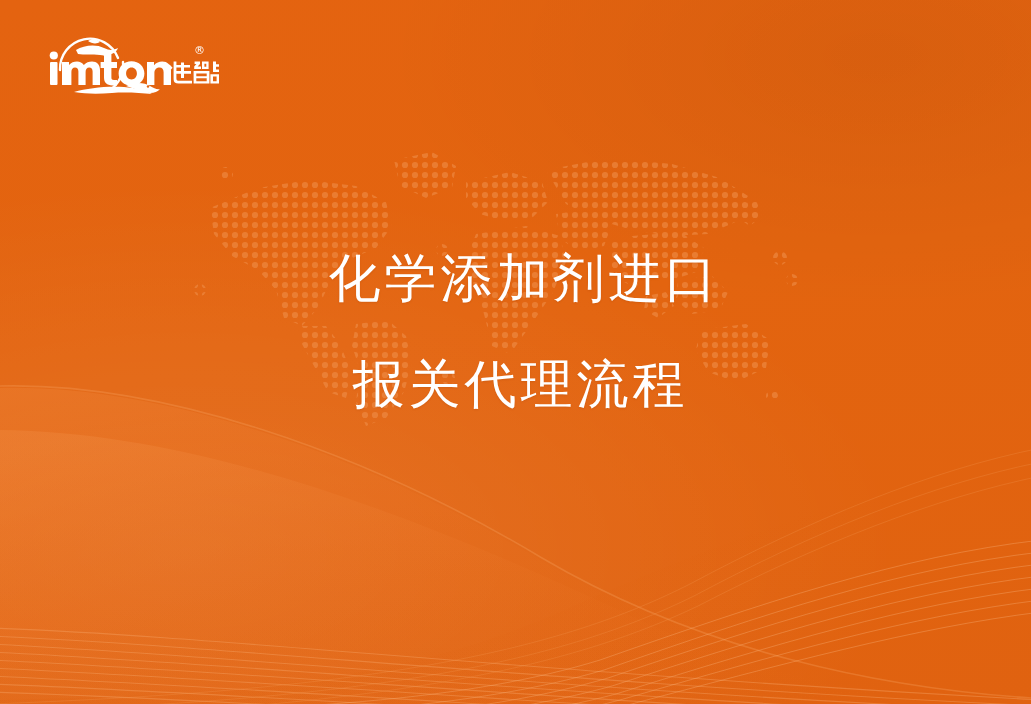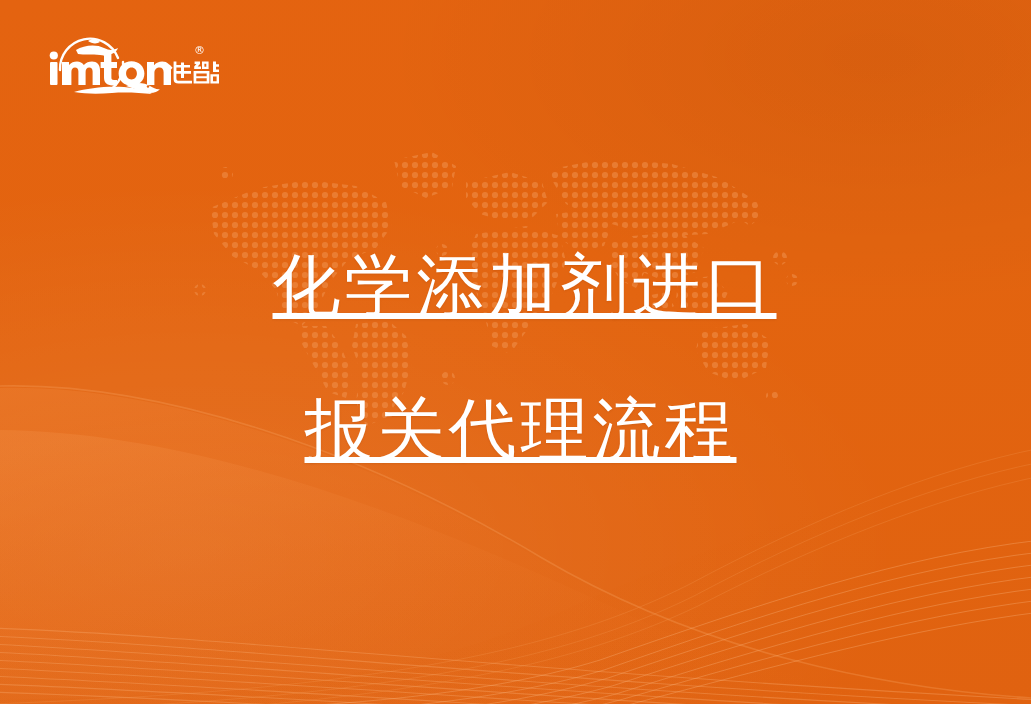--- a/index.html
+++ b/index.html
@@ -83,33 +83,32 @@
   .headline {
     position: absolute;
     left: 0;
     top: 252px;
     width: 1031px;
     text-align: center;
     color: #ffffff;
   }
   .headline .line {
     display: block;
-    font-size: 68px;
+    font-size: 52px;
     line-height: 1.0;
     letter-spacing: 4px;
     font-weight: 500;
     text-shadow: 0 1px 2px rgba(140,55,0,0.18);
     font-family: "DejaVu Sans", "Liberation Sans", sans-serif;
-    text-decoration: underline;
   }
   .headline .line.l1 {
     margin-left: 18px;
   }
   .headline .line.l2 {
-    margin-top: 76px;
+    margin-top: 54px;
     margin-left: 10px;
   }
 </style>
 </head>
 <body>
 
 <div id="banner">
 
   <div class="bg-base"></div>
 

